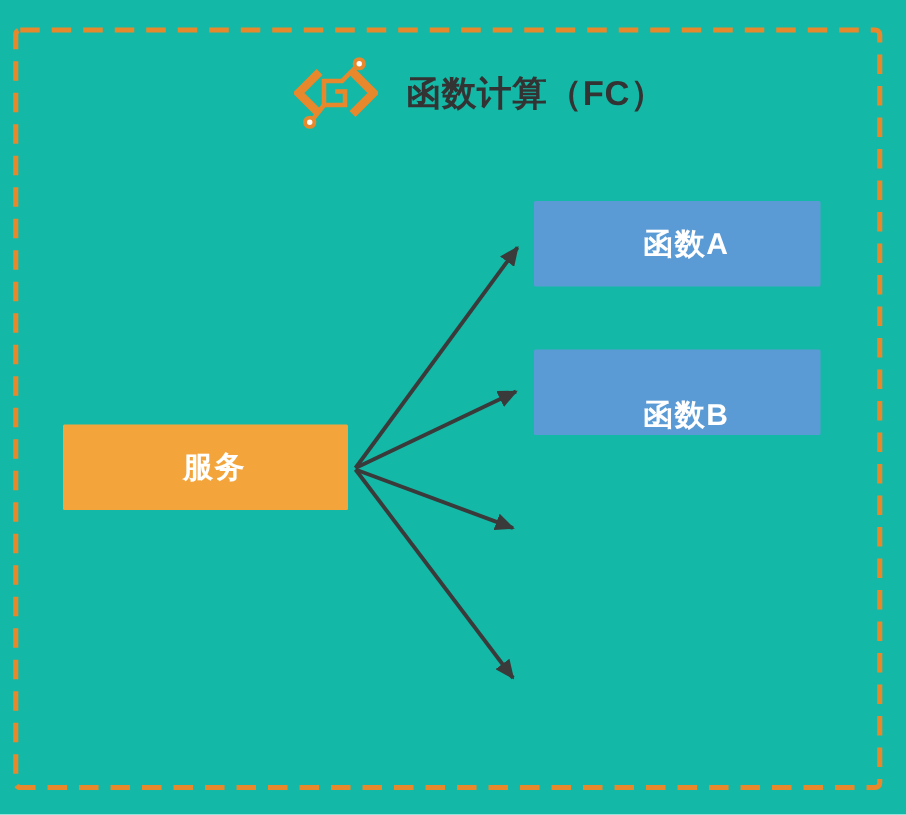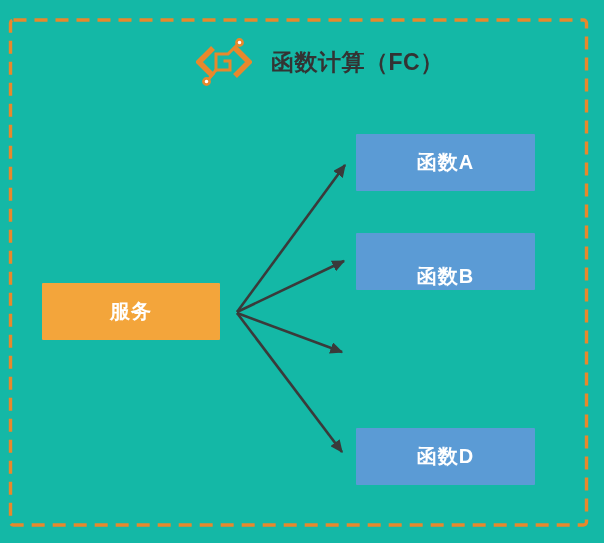--- a/index.html
+++ b/index.html
@@ -52,20 +52,21 @@
   .node {
     position: absolute;
     display: flex;
     align-items: center;
     justify-content: center;
     font-weight: bold;
     font-size: 20px;
     color: var(--box-text, #ffffff);
     letter-spacing: 1px;
     border-radius: 1px;
+    padding-left: 12px;
   }
 
   .service-node {
     left: 42px; top: 283px;
     width: 178px; height: 57px;
     background: var(--service-orange, #F3A53B);
   }
 
   .fn-node {
     left: 356px;
@@ -108,23 +109,20 @@
   <div class="node service-node">
     <span>服务</span>
   </div>
 
   <div class="node fn-node fn-a">
     <span>函数A</span>
   </div>
   <div class="node fn-node fn-b">
     <span>函数B</span>
   </div>
-  <div class="node fn-node fn-d">
-    <span>函数D</span>
-  </div>
 
   <svg class="layer-svg" viewBox="0 0 604 543">
     <defs>
       <marker id="ah" viewBox="0 0 10 9" refX="9" refY="4.5" markerWidth="13" markerHeight="11.7" markerUnits="userSpaceOnUse" orient="auto">
         <path class="arrow-head" d="M0,0 L10,4.5 L0,9 Z"></path>
       </marker>
     </defs>
     <line class="arrow-line" x1="237" y1="312" x2="345" y2="165" marker-end="url(#ah)"></line>
     <line class="arrow-line" x1="237" y1="312" x2="344" y2="261" marker-end="url(#ah)"></line>
     <line class="arrow-line" x1="237" y1="313" x2="342" y2="352" marker-end="url(#ah)"></line>

